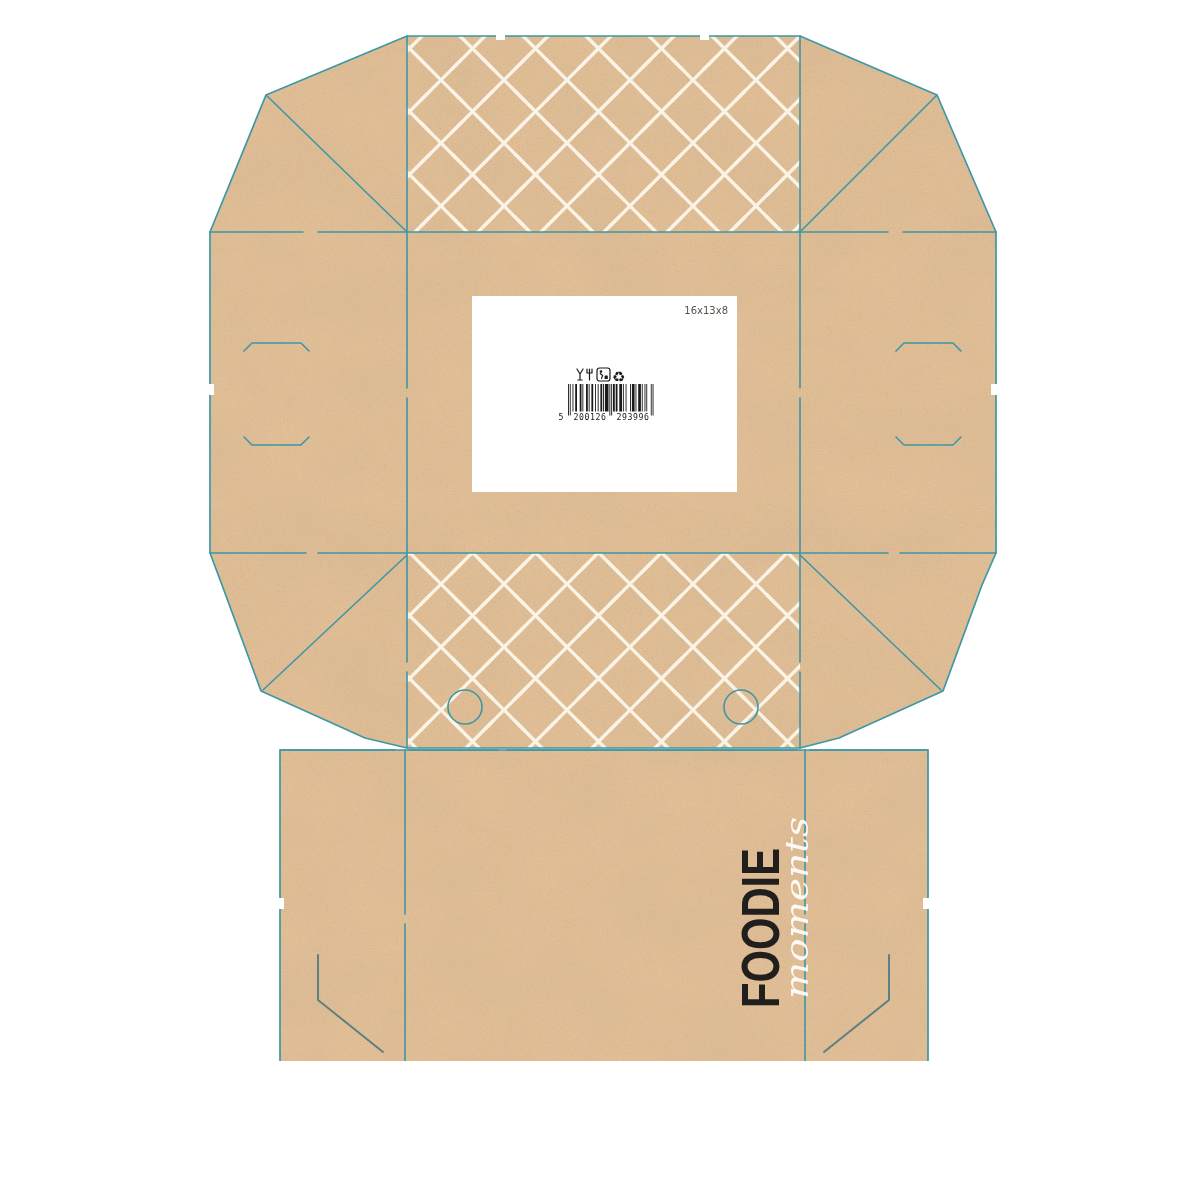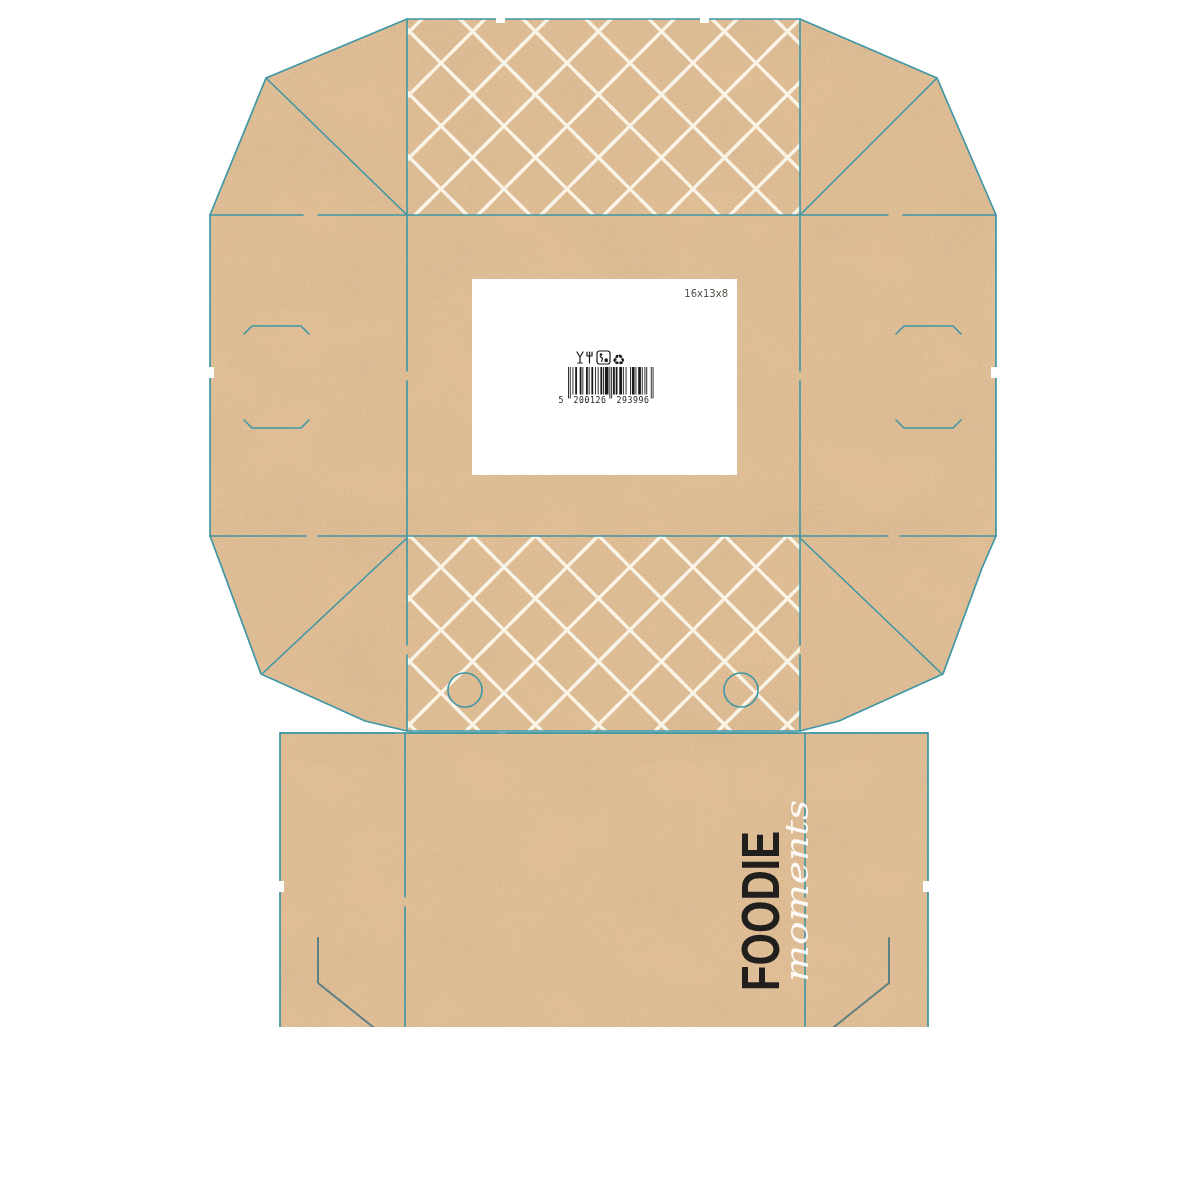--- a/index.html
+++ b/index.html
@@ -7,21 +7,21 @@
     --cut:#3e97a5;
     --slit:#5e8083;
     --pattern:#faf4e7;
     --ink:#201f1d;
     --label-bg:#ffffff;
     --size-text:#56524b;
     --barcode-ink:#1a1a1a;
     --page-bg:#ffffff;
   }
   html,body{margin:0;padding:0;background:var(--page-bg);}
-  .stage{width:1200px;height:1027px;position:relative;margin:0 auto;background:var(--page-bg);}
+  .stage{width:1200px;height:1027px;position:relative;margin:17px auto;background:var(--page-bg);}
   svg{display:block;}
   .kraft-fill{fill:var(--kraft);}
   .cut{stroke:var(--cut);fill:none;stroke-width:1.7;stroke-linecap:round;stroke-linejoin:round;}
   .cut-thin{stroke:var(--cut);fill:none;stroke-width:1.6;stroke-linecap:round;stroke-linejoin:round;}
   .slit{stroke:var(--slit);fill:none;stroke-width:2;stroke-linecap:round;stroke-linejoin:round;}
   .pat-line{stroke:var(--pattern);stroke-width:3.2;stroke-linecap:butt;}
   .nick{fill:var(--page-bg);}
   .label-rect{fill:var(--label-bg);}
   .size-text{font-family:"DejaVu Sans",sans-serif;font-size:10px;fill:var(--size-text);}
   .bc-digits{font-family:"DejaVu Sans Mono",monospace;font-size:8.2px;fill:var(--barcode-ink);letter-spacing:0.6px;}

